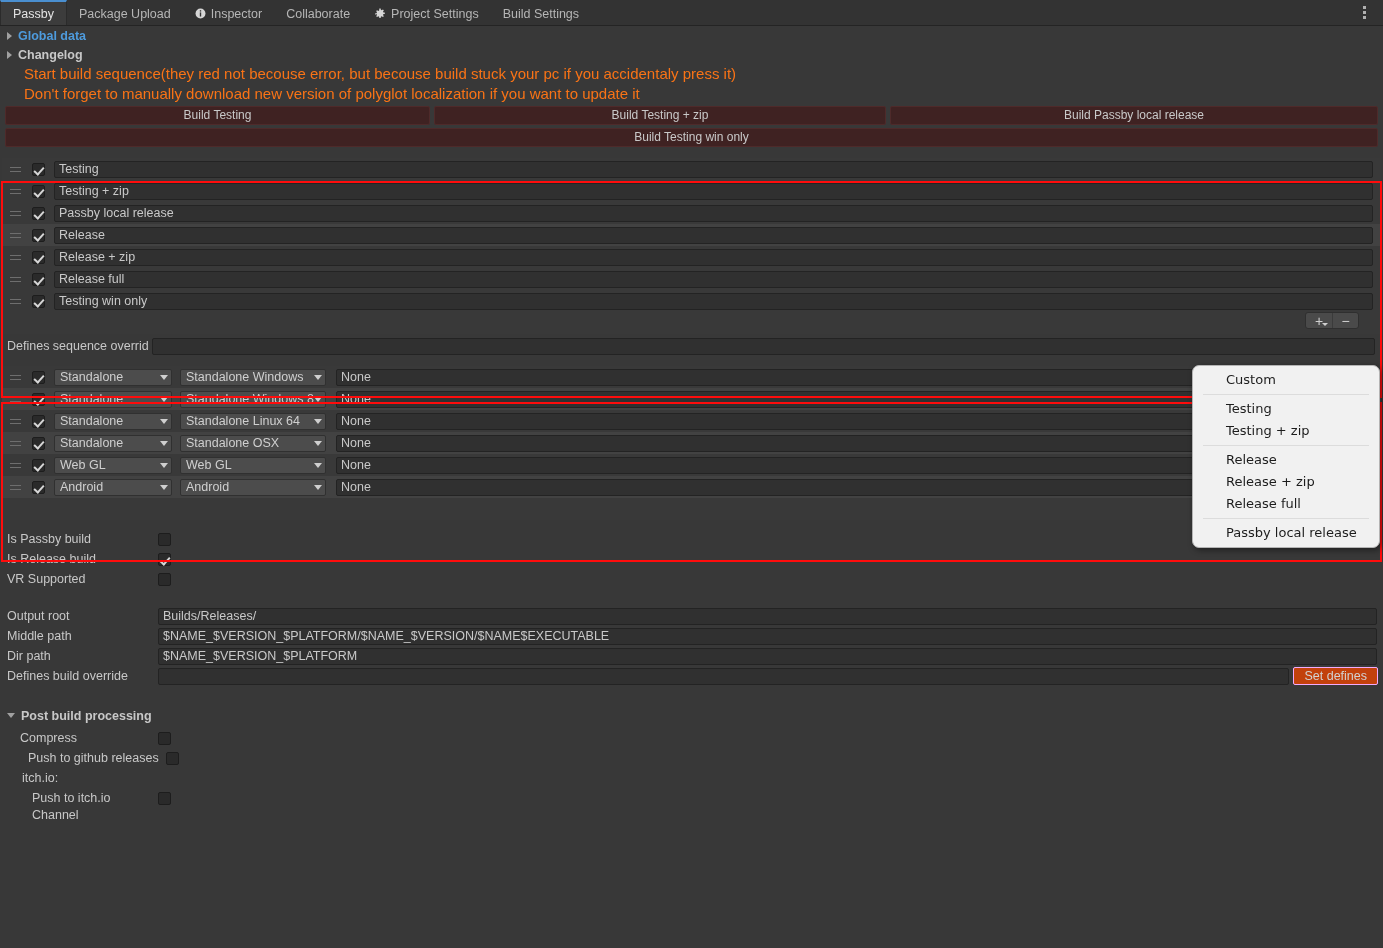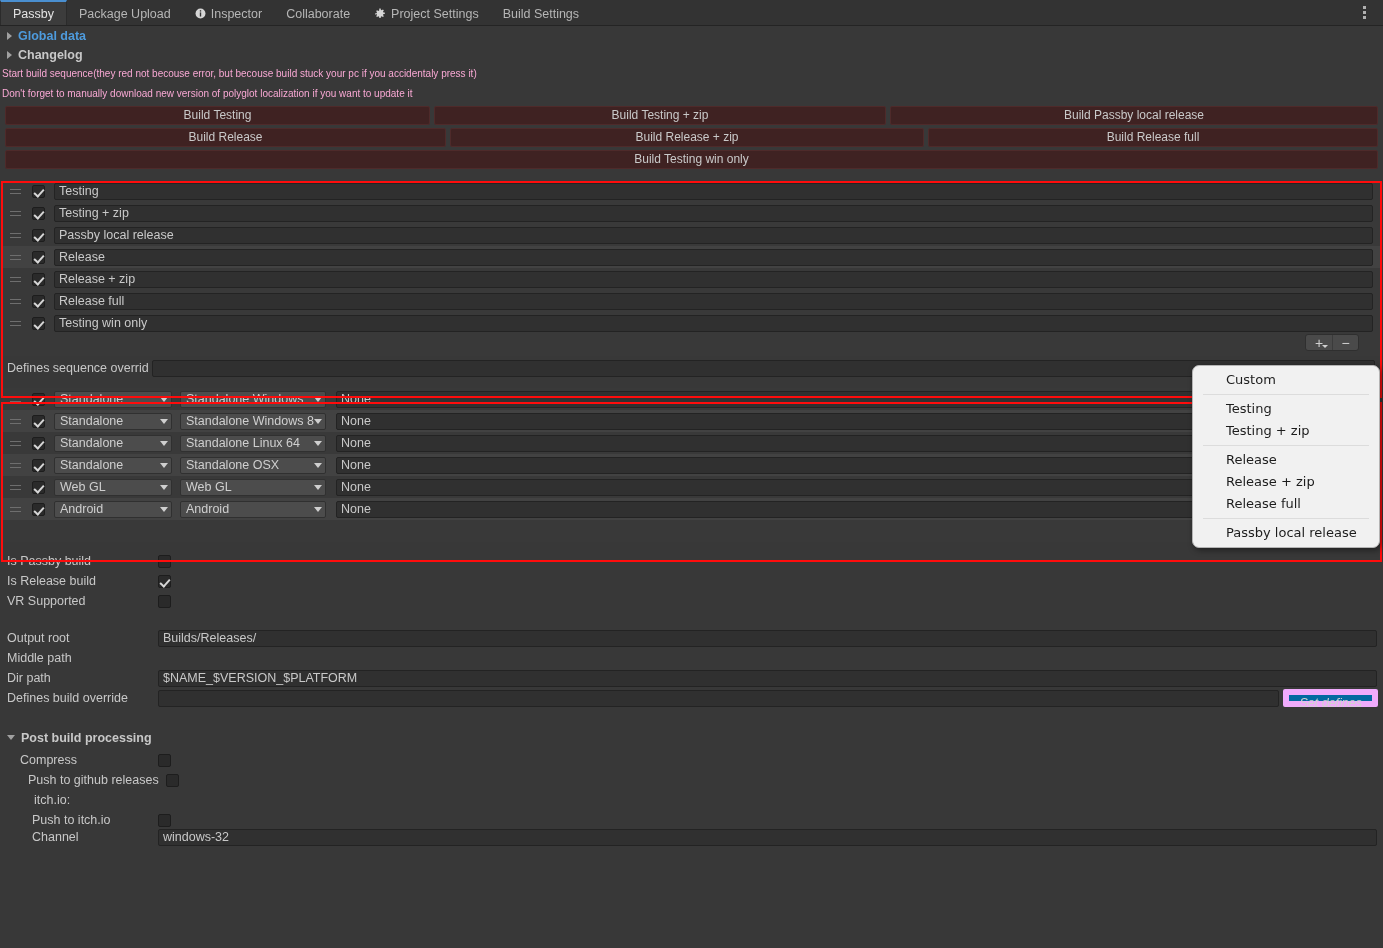--- a/index.html
+++ b/index.html
@@ -67,25 +67,25 @@
   .tri.open {
     border-left: 4px solid transparent;
     border-right: 4px solid transparent;
     border-top: 5px solid #a0a0a0;
     border-bottom: none;
   }
   .foldrow.link { color: #4e9bdd; font-weight: bold; }
   .foldrow.plain { color: #c8c8c8; font-weight: bold; }
 
   .note {
-    padding-left: 2px;
+    padding-left: 24px;
     height: 20px;
     line-height: 20px;
-    font-size: 10px;
-    color: #f9a8d4;
+    font-size: 15px;
+    color: #f97316;
   }
 
   
   .btnstrip { padding: 0 5px; margin-top: 2px; }
   .btnrow { display: flex; gap: 4px; margin-bottom: 3px; align-items: center; }
   .bigbtn {
     background: #3f2222;
     border: 1px solid #4e2a2a;
     height: 19px; line-height: 17px;
     text-align: center;
@@ -213,29 +213,28 @@
     border-right: 4px solid transparent;
     border-top: 5px solid #cfcfcf;
     flex: 0 0 auto;
   }
   .dd .ddtext { overflow: hidden; text-overflow: clip; white-space: nowrap; }
 
   
   .crow { display: flex; align-items: flex-end; height: 20px; padding-left: 7px; }
 
   .setbtn {
-    background: #0369a1;
-    border: 6px solid #f0abfc;
+    background: #c2410c;
+    border: 1px solid #f0abfc;
     border-radius: 2px;
     height: 18px; line-height: 16px;
     padding: 0 10px;
     font-size: 12.5px;
     color: #d2d2d2;
     text-align: center;
-    font-style: italic;
   }
 
   
   .ctxmenu {
     position: absolute;
     background: #f1f1f1;
     border: 1px solid #b4b4b4;
     box-shadow: 2px 2px 6px rgba(0,0,0,.45);
     z-index: 60;
     padding: 3px 0;
@@ -301,25 +300,20 @@
   <span>Changelog</span>
 </div>
 <div class="note">Start build sequence(they red not becouse error, but becouse build stuck your pc if you accidentaly press it)</div>
 <div class="note">Don't forget to manually download new version of polyglot localization if you want to update it</div>
 
 <div class="btnstrip">
   <div class="btnrow">
     <div class="bigbtn" style="flex:0 0 425px">Build Testing</div>
     <div class="bigbtn" style="flex:0 0 452px">Build Testing + zip</div>
     <div class="bigbtn" style="flex:1 1 auto">Build Passby local release</div>
-  </div>
-  <div class="btnrow">
-    <div class="bigbtn" style="flex:0 0 441px">Build Release</div>
-    <div class="bigbtn" style="flex:0 0 474px">Build Release + zip</div>
-    <div class="bigbtn" style="flex:1 1 auto">Build Release full</div>
   </div>
   <div class="btnrow">
     <div class="bigbtn" style="flex:1 1 auto">Build Testing win only</div>
   </div>
 </div>
 
 <div style="height:8px"></div>
 <div class="listpanel">
 
   <div class="lrow">
@@ -529,20 +523,21 @@
   <span class="cb"></span>
 </div>
 
 <div style="height:20px"></div>
 <div class="prow">
   <span class="plabel" style="width:151px">Output root</span>
   <span class="pfield" style="margin-right:6px">Builds/Releases/</span>
 </div>
 <div class="prow">
   <span class="plabel" style="width:151px">Middle path</span>
+  <span class="pfield" style="margin-right:6px">$NAME_$VERSION_$PLATFORM/$NAME_$VERSION/$NAME$EXECUTABLE</span>
 </div>
 <div class="prow">
   <span class="plabel" style="width:151px">Dir path</span>
   <span class="pfield" style="margin-right:6px">$NAME_$VERSION_$PLATFORM</span>
 </div>
 <div class="prow">
   <span class="plabel" style="width:151px">Defines build override</span>
   <span class="pfield"></span>
   <span class="setbtn" style="margin-left:4px;margin-right:5px">Set defines</span>
 </div>
@@ -553,30 +548,29 @@
   <span>Post build processing</span>
 </div>
 <div class="crow" style="padding-left:20px">
   <span class="plabel" style="width:138px">Compress</span>
   <span class="cb"></span>
 </div>
 <div class="crow" style="padding-left:28px">
   <span class="plabel" style="width:138px">Push to github releases</span>
   <span class="cb"></span>
 </div>
-<div class="crow" style="padding-left:34px">
+<div class="crow" style="padding-left:22px">
   <span class="plabel">itch.io:</span>
 </div>
 <div class="crow" style="padding-left:32px">
   <span class="plabel" style="width:126px">Push to itch.io</span>
   <span class="cb"></span>
 </div>
 <div class="prow" style="padding-left:32px">
   <span class="plabel" style="width:126px">Channel</span>
-  <span class="pfield" style="margin-right:6px">windows-32</span>
 </div>
 
 <div class="redbox" style="left:1px; top:181px; width:1381px; height:217px;"></div>
 <div class="redbox" style="left:1px; top:402px; width:1381px; height:160px;"></div>
 
 <div class="ctxmenu" style="left:1192px; top:365px; width:188px;border-radius:7px;">
   <div class="ctxitem">Custom</div>
   <div class="ctxsep"></div>
   <div class="ctxitem">Testing</div>
   <div class="ctxitem">Testing + zip</div>

